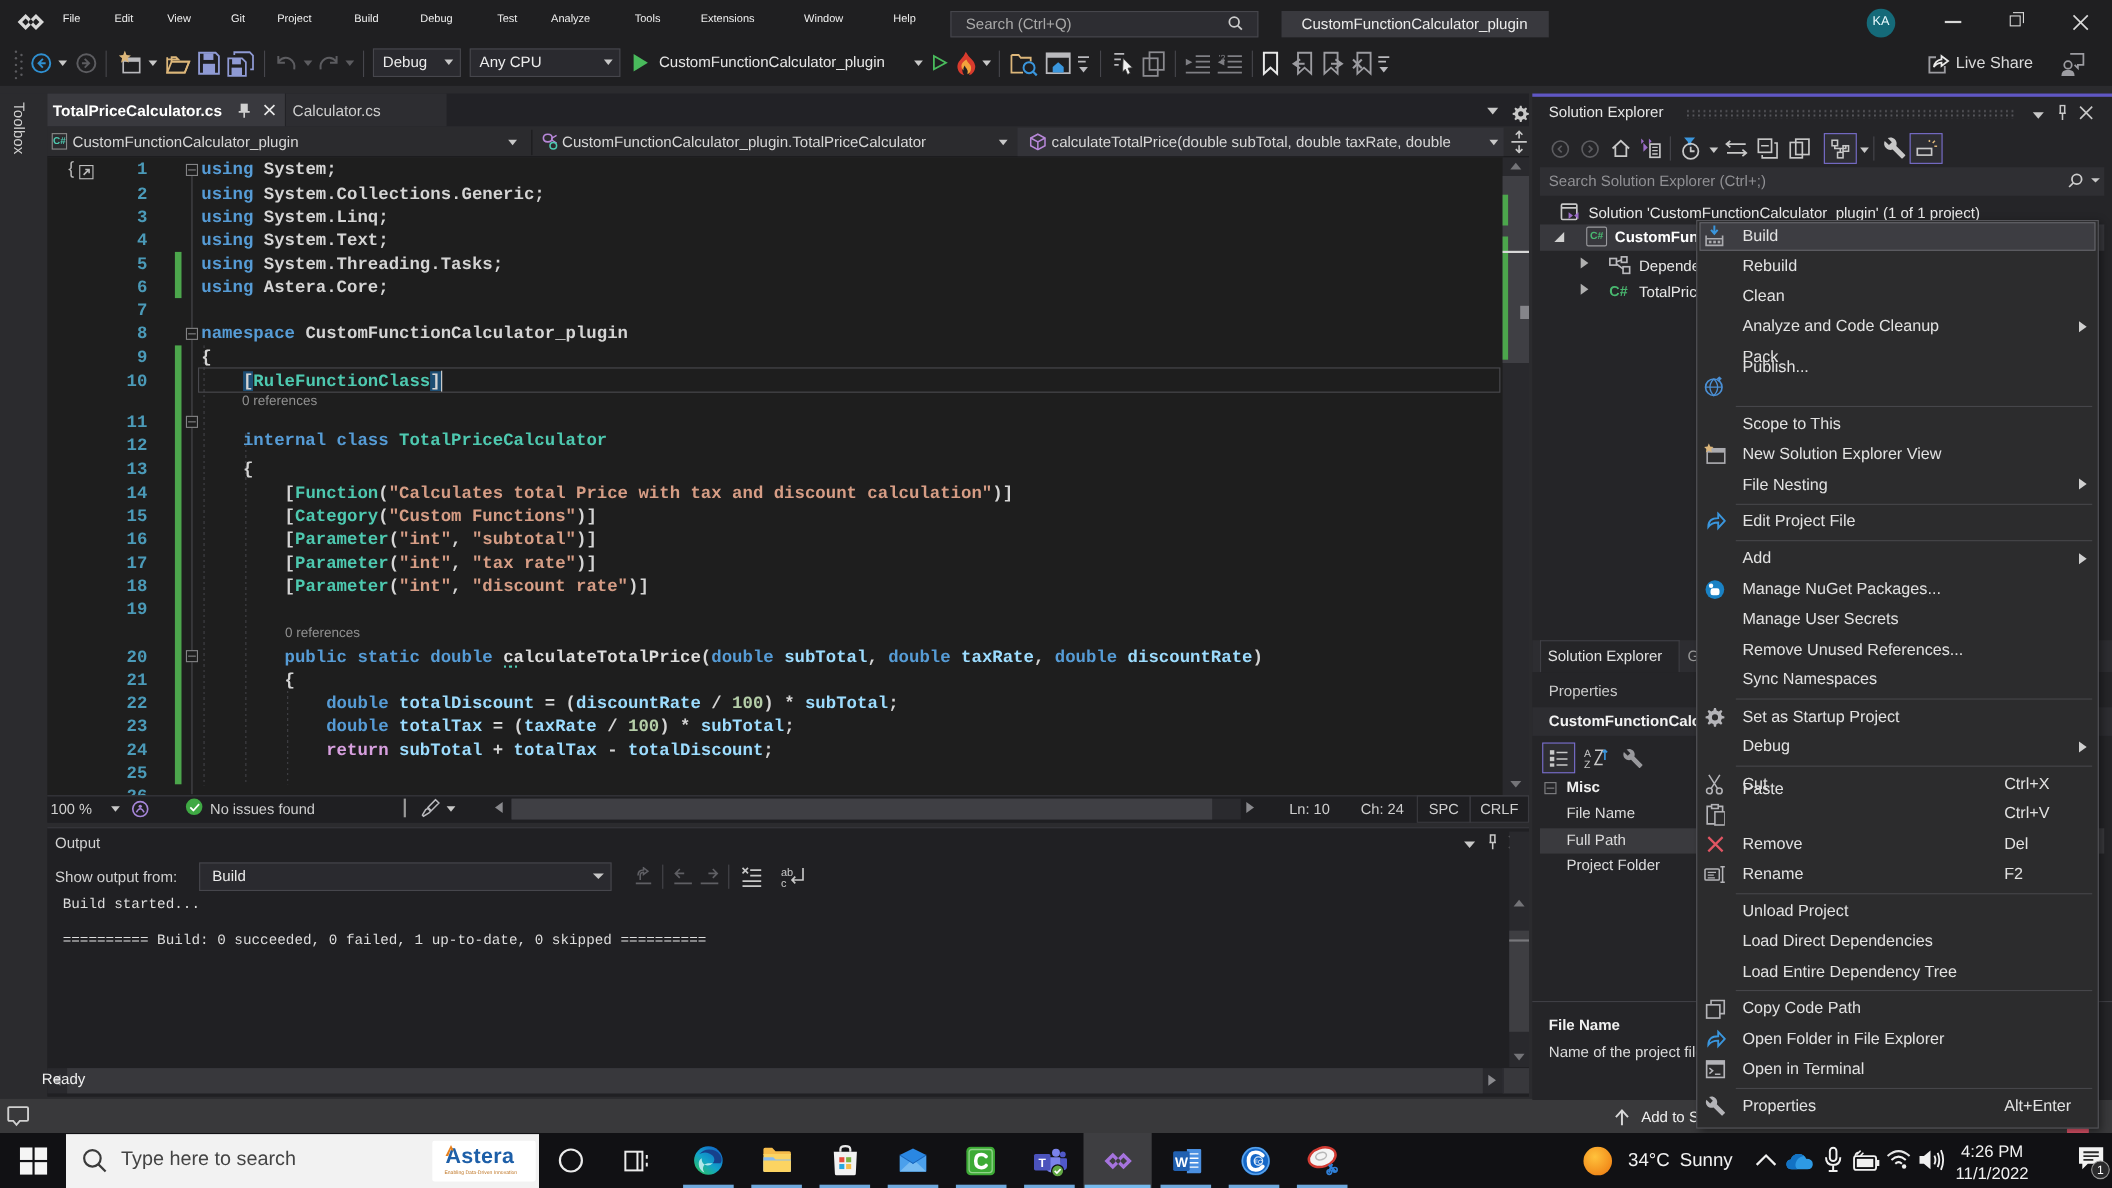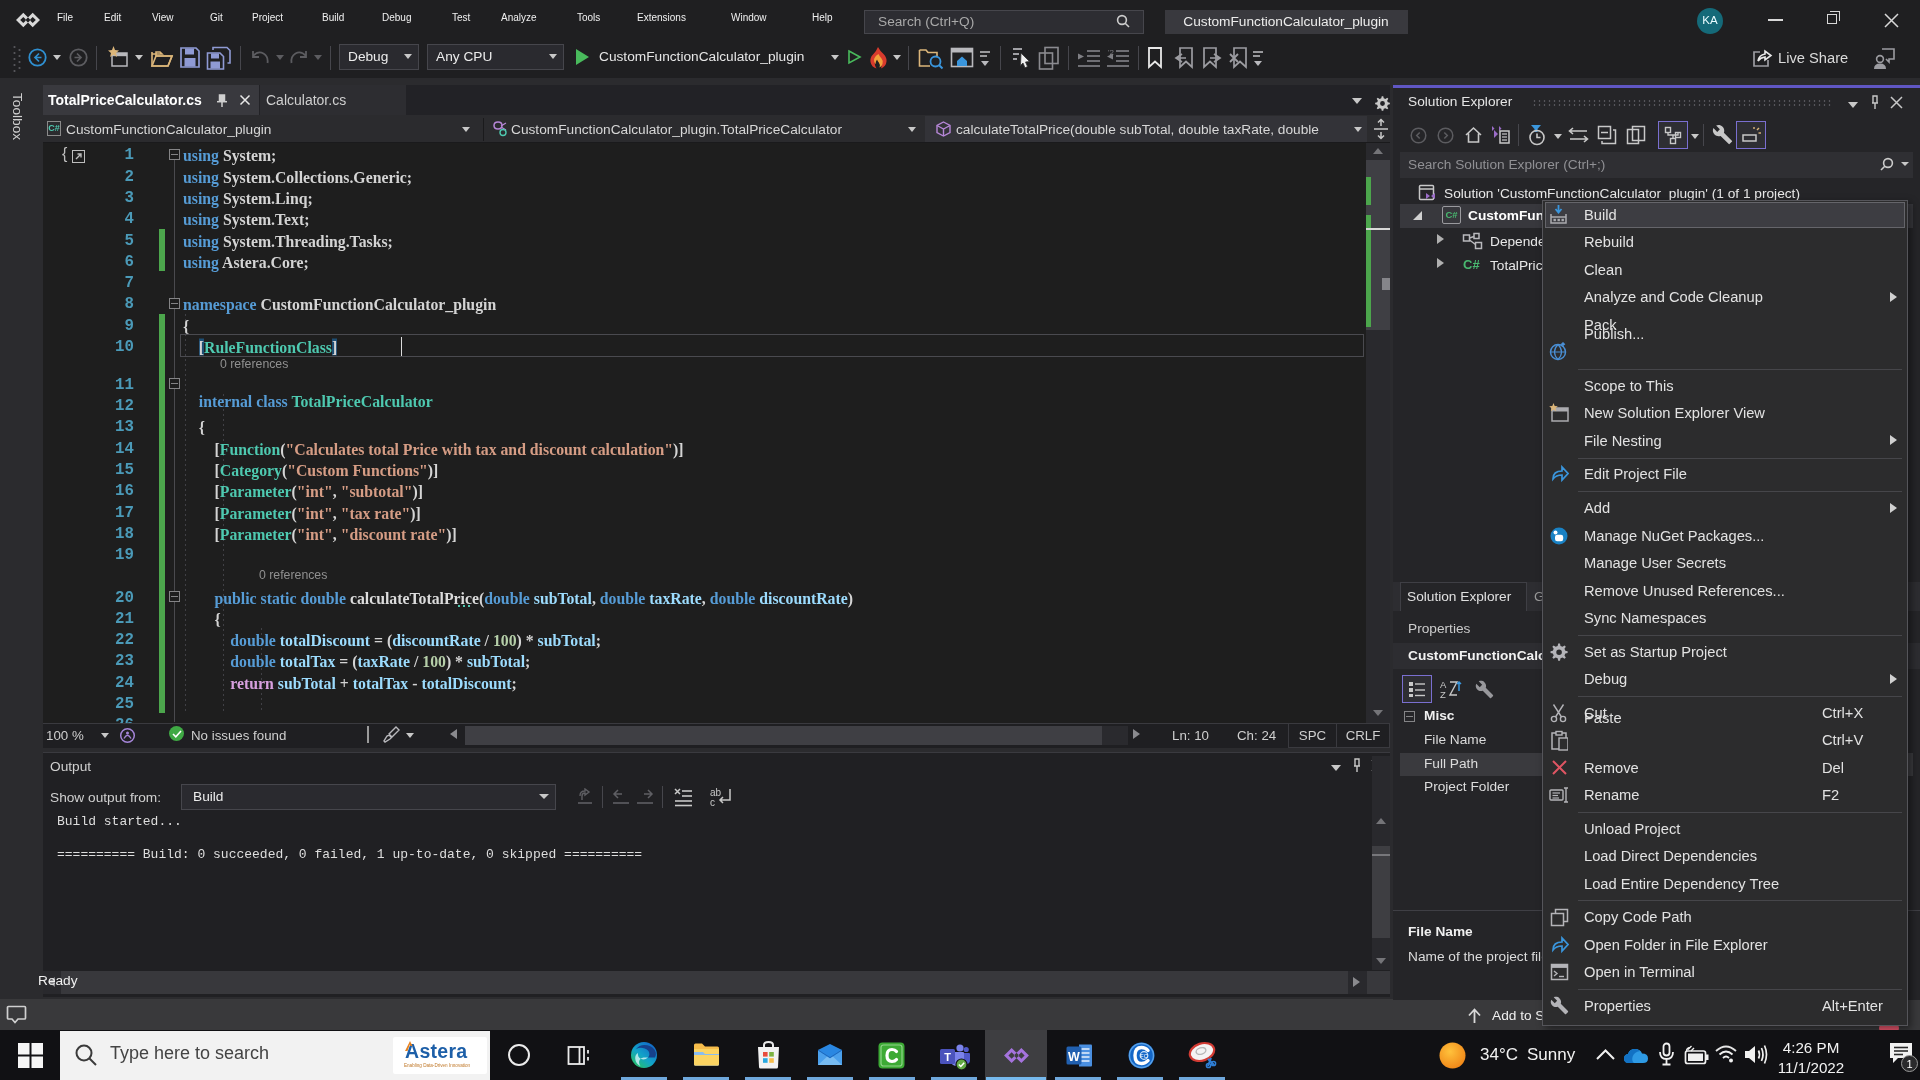--- a/index.html
+++ b/index.html
@@ -1,19 +1,19 @@
 <!DOCTYPE html>
 <html><head>
 <meta charset="utf-8">
 <style>
 *{margin:0;padding:0;box-sizing:border-box}
 html,body{width:1920px;height:1080px;overflow:hidden;background:#1f1f21;font-family:"Liberation Sans",sans-serif}
 .abs{position:absolute}
 .mono{font-family:"Liberation Mono",monospace}
-pre{font-family:Liberation Serif, serif;white-space:pre}
+pre{font-family:Liberation Mono, monospace;white-space:pre}
 .k{color:#569cd6}.t{color:#4ec9b0}.s{color:#d69d85}.v{color:#9cdcfe}.n{color:#b5cea8}.r{color:#d8a0df}.m{color:#dcdcdc}
 .codeline{position:absolute;left:183px;font-size:15.77px;line-height:21.3px;color:#d4d4d4;font-weight:bold;letter-spacing:0;transform:translateY(1.5px)}
 .lnum{position:absolute;left:60px;width:74px;text-align:right;font-family:"Liberation Mono",monospace;font-size:15.77px;line-height:21.3px;color:#4b9ab8;font-weight:bold;transform:translateY(1.5px)}
 .menuitem{position:absolute;color:#f0f0f0;font-size:10px}
 .sep-v{position:absolute;width:1px;background:#46464c}
 .mi{position:absolute;left:1584px;height:20px;line-height:20px;font-size:14.7px;color:#e2e2e2}
 .sc{position:absolute;left:1822px;height:20px;line-height:20px;font-size:14.7px;color:#e2e2e2}
 .msep{position:absolute;left:1578px;width:324px;height:1px;background:#46464a}
 .marr{position:absolute;left:1890px;width:0;height:0;border-top:5.5px solid transparent;border-bottom:5.5px solid transparent;border-left:7px solid #d0d0d0}
 .tray{position:absolute;color:#f2f2f2;font-size:17px}

